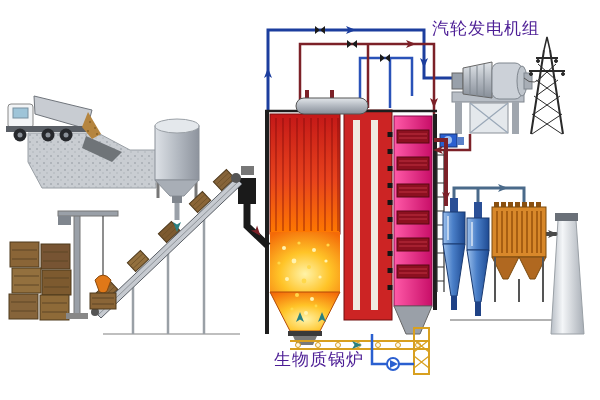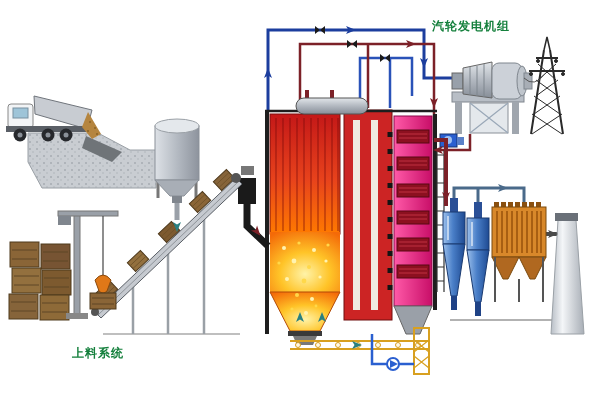--- a/index.html
+++ b/index.html
@@ -1,19 +1,19 @@
 <!DOCTYPE html>
 <html><head>
 <meta charset="utf-8">
 <style>
   html,body{margin:0;padding:0;background:#fff;}
   .stage{position:relative;width:600px;height:400px;background:#ffffff;overflow:hidden;
          font-family:"Liberation Sans",sans-serif;}
   .stage svg{position:absolute;left:0;top:0;}
-  .lbl{position:absolute;font-weight:bold;font-size:12px;line-height:1;color:#15803d;
+  .lbl{position:absolute;font-weight:normal;font-size:17px;line-height:1;color:#4c1d95;
        white-space:nowrap;letter-spacing:1px;}
 </style>
 </head>
 <body>
 
 <div class="stage">
 <svg width="600" height="400" viewBox="0 0 600 400">
   <defs>
     <linearGradient id="gFurnace" x1="0" y1="0" x2="0" y2="1">
       <stop offset="0" stop-color="#c41818"></stop>
@@ -323,14 +323,14 @@
   </g>
 
   <g fill="#1a1a1a">
     <use href="#valve" transform="translate(320,30)"></use>
     <use href="#valve" transform="translate(352,44)"></use>
     <use href="#valve" transform="translate(385,58)"></use>
   </g>
 </svg>
 
   <div class="lbl" style="left:432px;top:20px">汽轮发电机组</div>
-  <div class="lbl" style="left:72px;top:347px">上料系统</div>
+  <div class="lbl" style="left:274px;top:351px">生物质锅炉</div>
 </div>
 
 </body></html>

